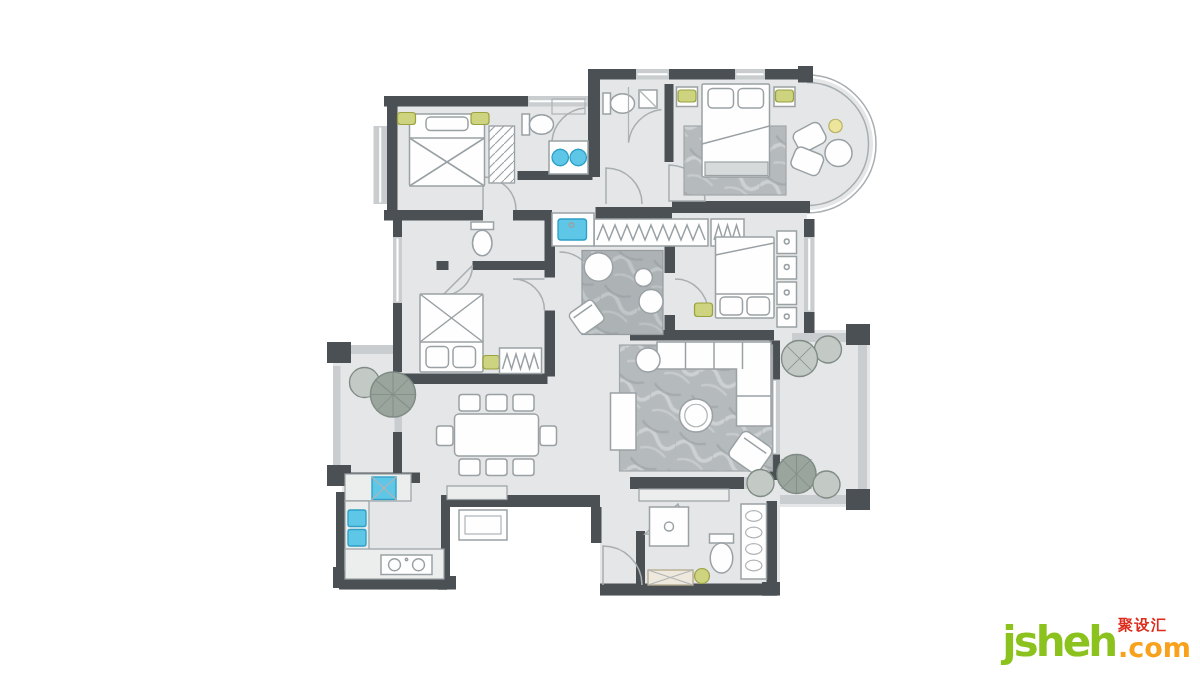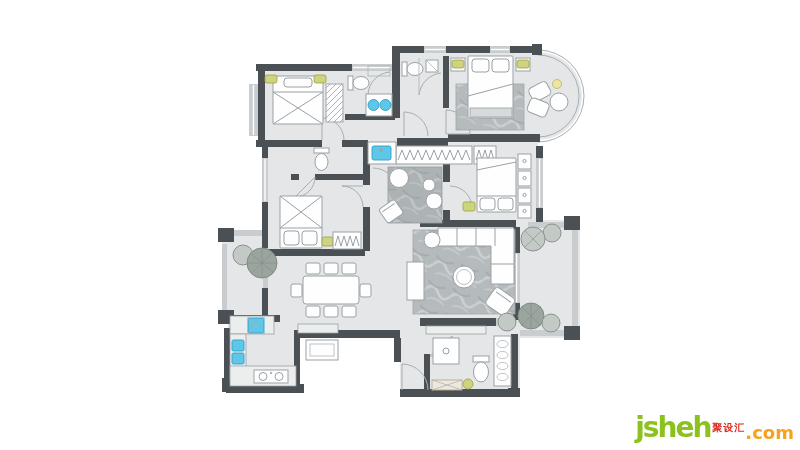--- a/index.html
+++ b/index.html
@@ -24,21 +24,21 @@
   .thin{stroke:#aeb3b6;fill:none;stroke-width:0.8;}
   .blue{fill:var(--fixture-blue);stroke:var(--fixture-blue-dark);stroke-width:0.9;}
   .grn{fill:var(--accent-green);stroke:var(--accent-green-dark);stroke-width:0.8;}
   .arc{stroke:#a8aeb1;fill:none;stroke-width:1;}
   .treeD{fill:var(--tree-dark);stroke:var(--tree-line);stroke-width:1;}
   .treeL{fill:var(--tree-light);stroke:var(--tree-line);stroke-width:0.9;}
   .treeln{stroke:var(--tree-line);stroke-width:0.7;fill:none;opacity:.8;}
   .bench{fill:var(--bench-wood);stroke:#b7ab91;stroke-width:0.9;}
   .watermark{position:absolute;right:6px;bottom:8px;display:flex;align-items:flex-end;line-height:1;}
   .brand{font-weight:bold;font-size:28px;letter-spacing:-2px;color:var(--logo-green);}
-  .wm-right{display:flex;align-items:flex-start;margin-left:2px;}
+  .wm-right{display:flex;flex-direction:column;align-items:flex-start;margin-left:2px;}
   .cn{color:var(--logo-red);font-weight:bold;font-size:10px;letter-spacing:1px;}
   .tld{color:var(--logo-orange);font-weight:bold;font-size:18px;margin-top:1px;}
 </style>
 </head>
 <body>
 
 <div class="stage">
 <svg width="800" height="450" viewBox="0 0 800 450">
   <defs>
     <pattern id="marble" width="26" height="26" patternUnits="userSpaceOnUse" patternTransform="rotate(18)">

